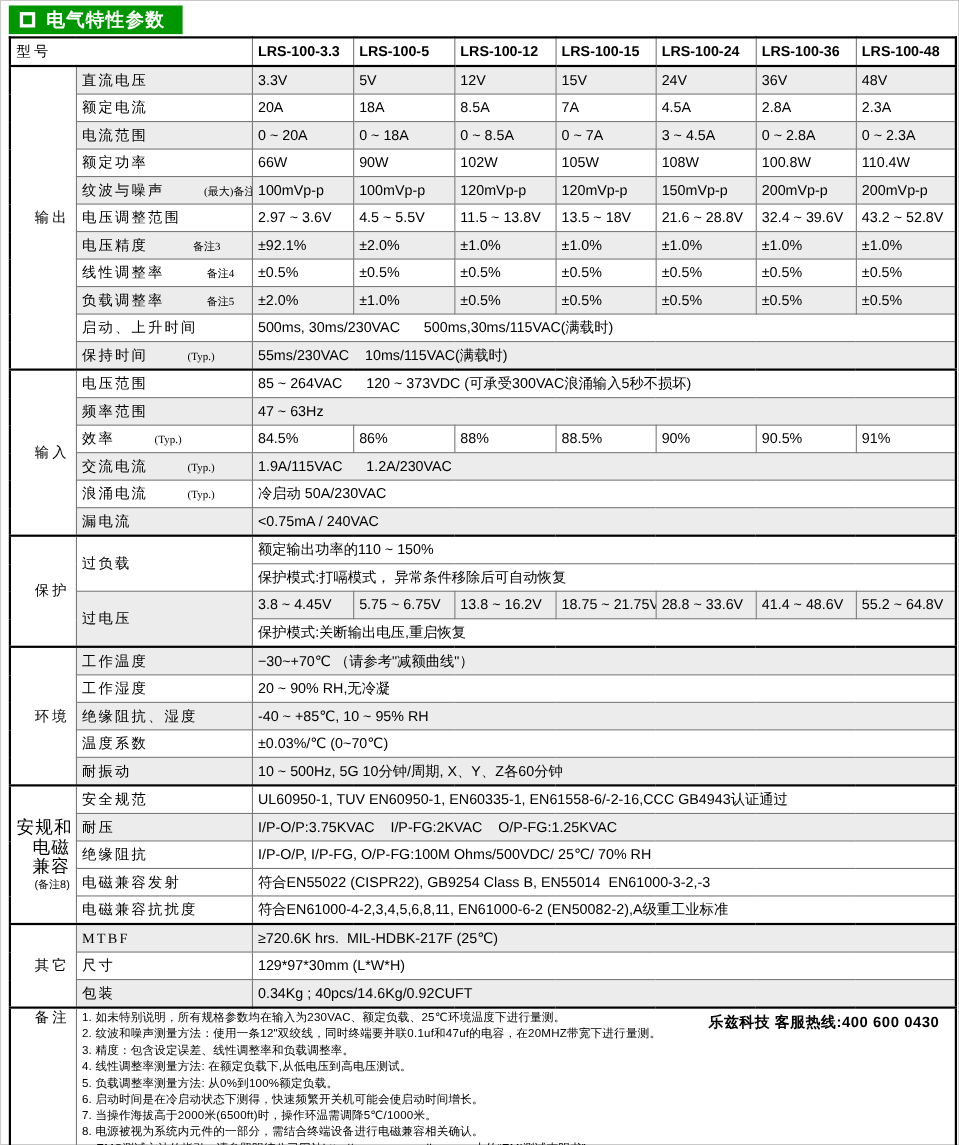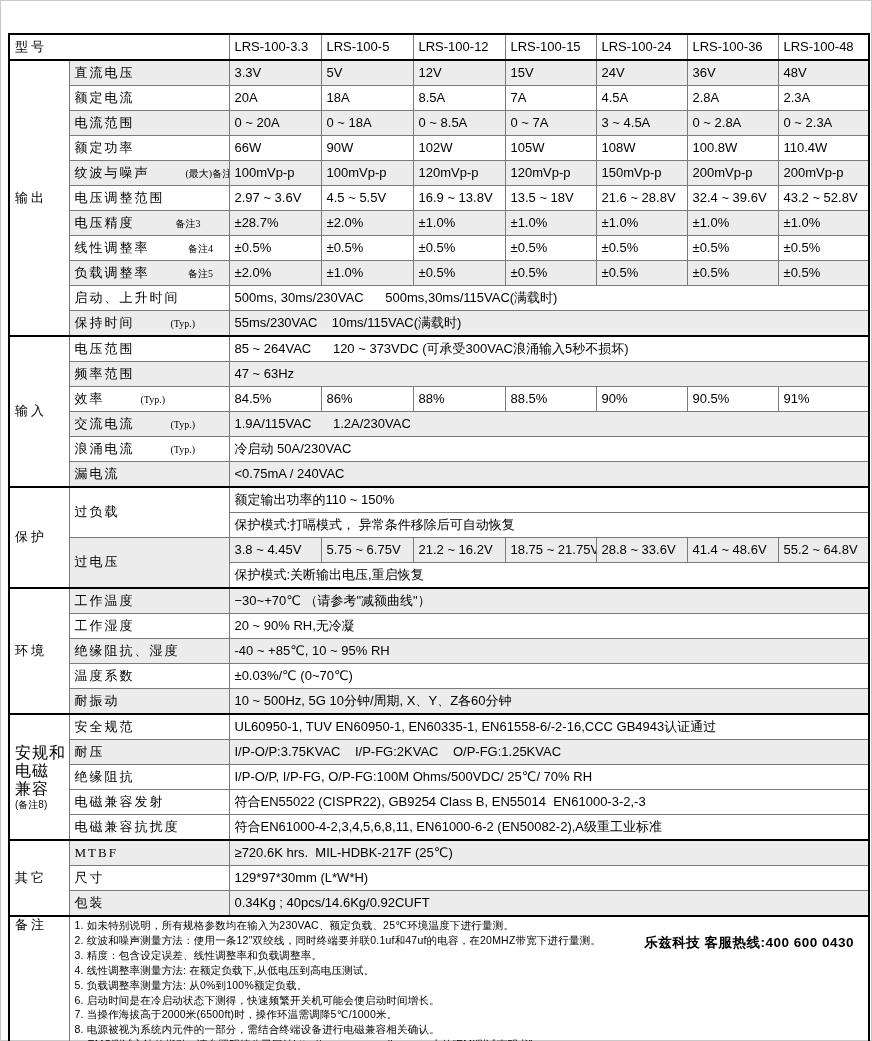--- a/index.html
+++ b/index.html
@@ -18,45 +18,49 @@
     display:inline-block; width:8px; height:8px; border:3px solid #fff;
     margin-right:10px; background:transparent;
   }
   table.spec {
     position:absolute; left:8px; top:33px; width:860px;
     border-collapse:collapse; table-layout:fixed;
     border:2px solid #000;
   }
   table.spec td { border:1px solid #7a7a7a; padding:1px 5px; height:22px;
     font-size:13px; line-height:1.15; white-space:pre; overflow:hidden; }
-  td.model { font-weight:normal; font-size:13.5px; height:26px; }
+  td.model { font-weight:bold; font-size:13.5px; height:26px; }
   td.mhead { font-size:18px; letter-spacing:3px; padding-left:8px;margin-left:16px; }
-  td.glabel { text-align:left; font-size:19px; letter-spacing:3px;
+  td.glabel { text-align:right; font-size:19px; letter-spacing:3px;
     white-space:pre-line; line-height:1.25; }
   td.glabel.small { font-size:16px; letter-spacing:1px; }
   td.glabel .gnote { font-size:10px; letter-spacing:0; display:block; }
   td.rlabel { font-size:14px; letter-spacing:2px;font-family:Liberation Serif, serif; }
   td.rlabel .rnote { font-size:10px; letter-spacing:0;margin-left:36px; }
   td.sh { background:#ececec; }
   tr.sec-top td { border-top:2px solid #000; }
   tr.hdr td { border-bottom:2px solid #000; }
   td.hlv { border-left:2px solid #000; border-right:2px solid #000; }
   td.hlt { border-top:2px solid #000; }
   td.hlb { border-bottom:2px solid #000; }
   td.hlbox { border:2px solid #000;margin-top:20px; }
   td.notes-label { vertical-align:top; padding-top:12px; }
   td.notes { vertical-align:top; position:relative; padding:4px 8px; height:128px; }
   .note-line { font-size:10.5px; line-height:1.42; white-space:pre-wrap; letter-spacing:0.2px; }
   .note-cont { padding-left:13px; }
-  .hotline { position:absolute; right:14px; top:18px; font-size:13.5px; font-weight:bold; letter-spacing:0.5px; }
+  .hotline { position:absolute; right:14px; top:5px; font-size:13.5px; font-weight:bold; letter-spacing:0.5px; }
 </style>
 </head>
 <body>
 
 <div class="page">
+  <div class="title-bar">
+    <span class="sq"></span>
+    <span>电气特性参数</span>
+  </div>
 
   <table class="spec">
     <colgroup>
       <col style="width:60px">
         <col style="width:160px">
       <col style="width:92px">
         <col style="width:92px">
         <col style="width:92px">
       <col style="width:91px">
         <col style="width:91px">
@@ -122,29 +126,29 @@
           <td class="sh">120mVp-p</td>
           <td class="sh">120mVp-p</td>
           <td class="sh">150mVp-p</td>
           <td class="sh hlv">200mVp-p</td>
           <td class="sh">200mVp-p</td>
         </tr>
         <tr>
           <td class="rlabel">电压调整范围</td>
           <td>2.97 ~ 3.6V</td>
           <td>4.5 ~ 5.5V</td>
-          <td>16.9 ~ 13.8V</td>
+          <td>11.5 ~ 13.8V</td>
           <td>13.5 ~ 18V</td>
           <td>21.6 ~ 28.8V</td>
           <td class="hlv">32.4 ~ 39.6V</td>
           <td>43.2 ~ 52.8V</td>
         </tr>
         <tr>
           <td class="rlabel sh">电压精度<span class="rnote">  备注3</span></td>
-          <td class="sh">±28.7%</td>
+          <td class="sh">±92.1%</td>
           <td class="sh">±2.0%</td>
           <td class="sh">±1.0%</td>
           <td class="sh">±1.0%</td>
           <td class="sh">±1.0%</td>
           <td class="sh hlv">±1.0%</td>
           <td class="sh">±1.0%</td>
         </tr>
         <tr>
           <td class="rlabel">线性调整率<span class="rnote"> 备注4</span></td>
           <td>±0.5%</td>
@@ -209,21 +213,21 @@
           <td class="rlabel" rowspan="2">过负载</td>
           <td colspan="7">额定输出功率的110 ~ 150%</td>
         </tr>
         <tr>
           <td colspan="7">保护模式:打嗝模式， 异常条件移除后可自动恢复</td>
         </tr>
         <tr>
           <td class="rlabel sh" rowspan="2">过电压</td>
           <td class="sh">3.8 ~ 4.45V</td>
           <td class="sh">5.75 ~ 6.75V</td>
-          <td class="sh">21.2 ~ 16.2V</td>
+          <td class="sh">13.8 ~ 16.2V</td>
           <td class="sh">18.75 ~ 21.75V</td>
           <td class="sh">28.8 ~ 33.6V</td>
           <td class="sh hlbox">41.4 ~ 48.6V</td>
           <td class="sh">55.2 ~ 64.8V</td>
         </tr>
         <tr>
           <td colspan="7">保护模式:关断输出电压,重启恢复</td>
         </tr>
         <tr class="sec-top">
           <td class="glabel" rowspan="5">环境</td>

